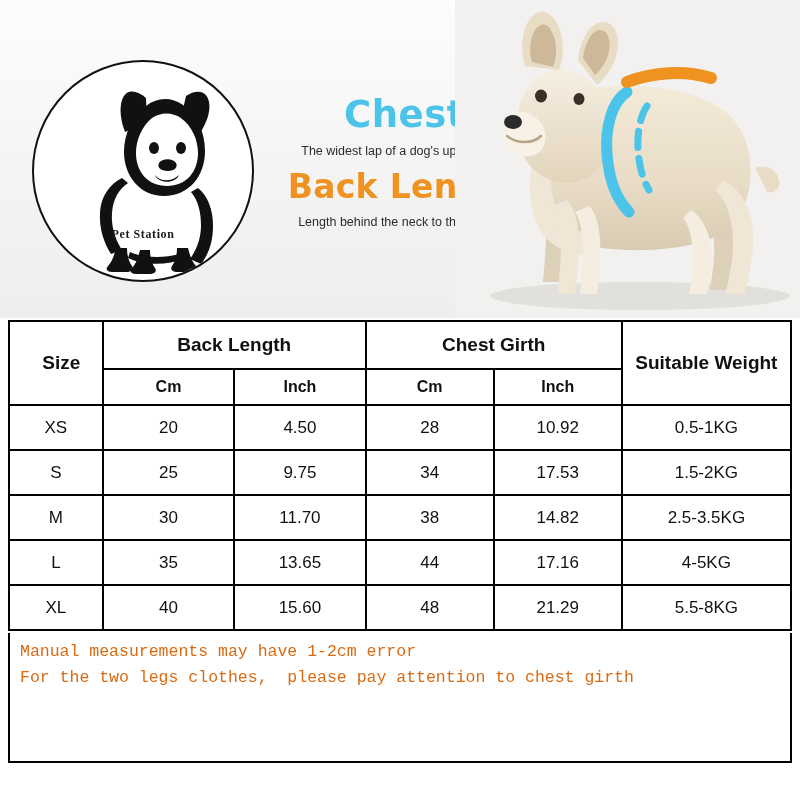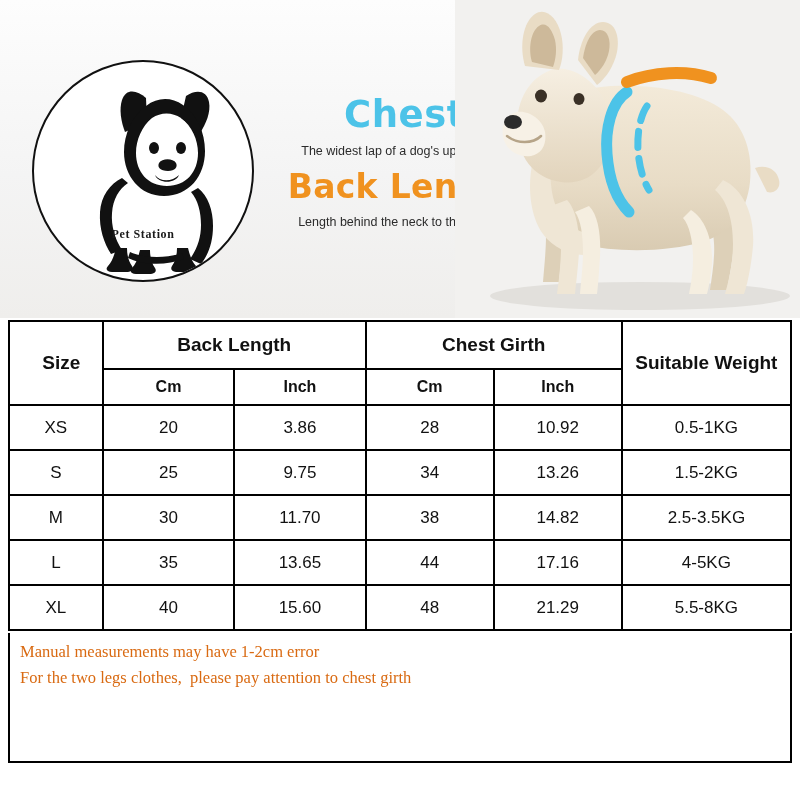--- a/index.html
+++ b/index.html
@@ -179,21 +179,21 @@
     border: 2px solid #000;
     border-top: none;
     box-sizing: border-box;
     padding: 6px 10px 0 10px;
     background: #fff;
   }
   .note-line {
     color: #d96a12;
     font-size: 16.5px;
     line-height: 26px;
-    font-family: Liberation Serif, serif;
+    font-family: Liberation Mono, monospace;
     white-space: pre;
   }
 </style>
 </head>
 <body>
 
 <div class="page">
 
   <div class="hero">
     <div class="hero-bg"></div>
@@ -312,31 +312,31 @@
           <th class="th-unit">Cm</th>
           <th class="th-unit">Inch</th>
           <th class="th-unit">Cm</th>
           <th class="th-unit">Inch</th>
         </tr>
       </thead>
       <tbody>
         <tr>
           <td class="size-cell">XS</td>
           <td>20</td>
-          <td class="inch">3.86</td>
+          <td class="inch">4.50</td>
           <td>28</td>
           <td class="inch">10.92</td>
           <td>0.5-1KG</td>
         </tr>
         <tr>
           <td class="size-cell">S</td>
           <td>25</td>
           <td class="inch">9.75</td>
           <td>34</td>
-          <td class="inch">13.26</td>
+          <td class="inch">17.53</td>
           <td>1.5-2KG</td>
         </tr>
         <tr>
           <td class="size-cell">M</td>
           <td>30</td>
           <td class="inch">11.70</td>
           <td>38</td>
           <td class="inch">14.82</td>
           <td>2.5-3.5KG</td>
         </tr>

